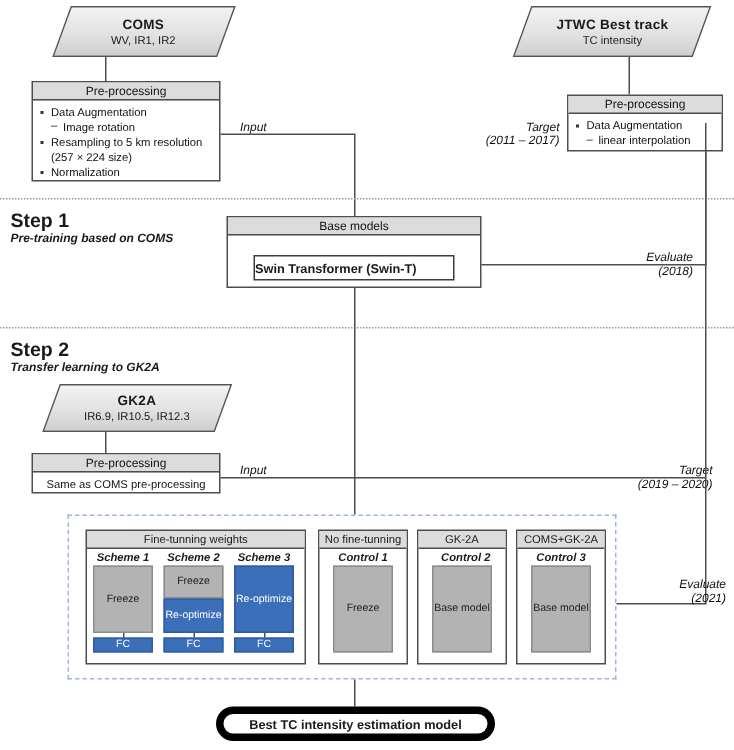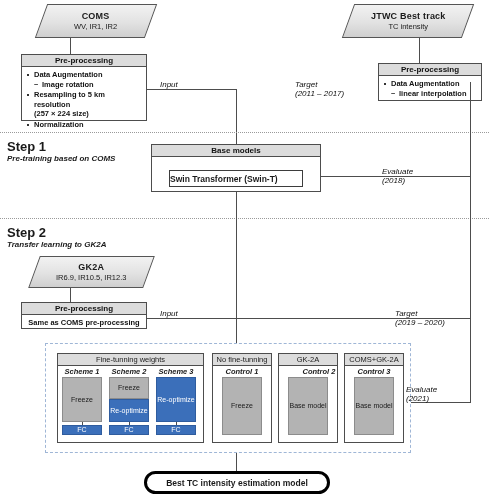--- a/index.html
+++ b/index.html
@@ -10,21 +10,20 @@
     -webkit-font-smoothing:antialiased;
   }
   .abs{position:absolute;}
 
   
   .box{
     position:absolute;
     background:#ffffff;
     border:1px solid #4d4d4d;
     box-sizing:border-box;
-    font-weight:bold;
   }
   .box-hdr{
     background:#dcdcdc;
     border-bottom:1px solid #4d4d4d;
     font-size:8px;
     text-align:center;
     line-height:11px;
     height:11px;
     color:#111;
   }
@@ -55,21 +54,21 @@
   .dashrow{
     position:absolute;left:0;width:489px;height:0;
     border-top:1px dotted #9a9a9a;
   }
 
   
   .step-name{font-size:13px;font-weight:bold;}
   .step-desc{font-size:8px;font-style:italic;font-weight:bold;}
 
   
-  .edge-lab{position:absolute;font-size:8px;font-style:italic;color:#111;}
+  .edge-lab{position:absolute;font-size:8px;font-style:italic;text-align:right;color:#111;}
   .edge-lab .l1{display:block;}
   .edge-lab .l2{display:block;}
 
   
   ul.bul{margin:0;padding:0;list-style:none;}
   ul.bul > li{
     position:relative;padding-left:8px;margin:0 0 1px 0;
     font-size:7.5px;line-height:9.5px;
   }
   ul.bul > li:before{
@@ -103,21 +102,21 @@
   .blk{
     position:absolute;box-sizing:border-box;
     display:flex;align-items:center;justify-content:center;
     font-size:7px;line-height:8px;text-align:center;
   }
   .blk-gray{background:#b3b3b3;border:1px solid #8c8c8c;color:#1a1a1a;}
   .blk-blue{background:#3b6fba;border:1px solid #2f5c9e;color:#ffffff;}
 
   
   .stadium{
-    position:absolute;border:3px solid #000000;border-radius:40px;
+    position:absolute;border:5px solid #000000;border-radius:40px;
     background:#fff;display:flex;align-items:center;justify-content:center;
     font-size:8.5px;font-weight:bold;box-sizing:border-box;
   }
 
   .swin{
     position:absolute;border:1.5px solid #3d3d3d;background:#fff;
     display:flex;align-items:center;justify-content:flex-start;
     font-size:8.5px;font-weight:bold;box-sizing:border-box;
   }
 </style>
@@ -280,21 +279,21 @@
   <div class="group-hdr">No fine-tunning</div>
 </div>
 <div class="scheme-lab" style="left:212px;top:367px;width:60px;">Control 1</div>
 <div class="blk blk-gray" style="left:222px;top:377px;width:40px;height:58px;">
   <span>Freeze</span>
 </div>
 
 <div class="group" style="left:278px;top:353px;width:60px;height:90px;">
   <div class="group-hdr">GK-2A</div>
 </div>
-<div class="scheme-lab" style="left:278px;top:367px;width:82px;">Control 2</div>
+<div class="scheme-lab" style="left:278px;top:367px;width:65px;">Control 2</div>
 <div class="blk blk-gray" style="left:288px;top:377px;width:40px;height:58px;">
   <span>Base model</span>
 </div>
 
 <div class="group" style="left:344px;top:353px;width:60px;height:90px;">
   <div class="group-hdr">COMS+GK-2A</div>
 </div>
 <div class="scheme-lab" style="left:344px;top:367px;width:60px;">Control 3</div>
 <div class="blk blk-gray" style="left:354px;top:377px;width:40px;height:58px;">
   <span>Base model</span>

